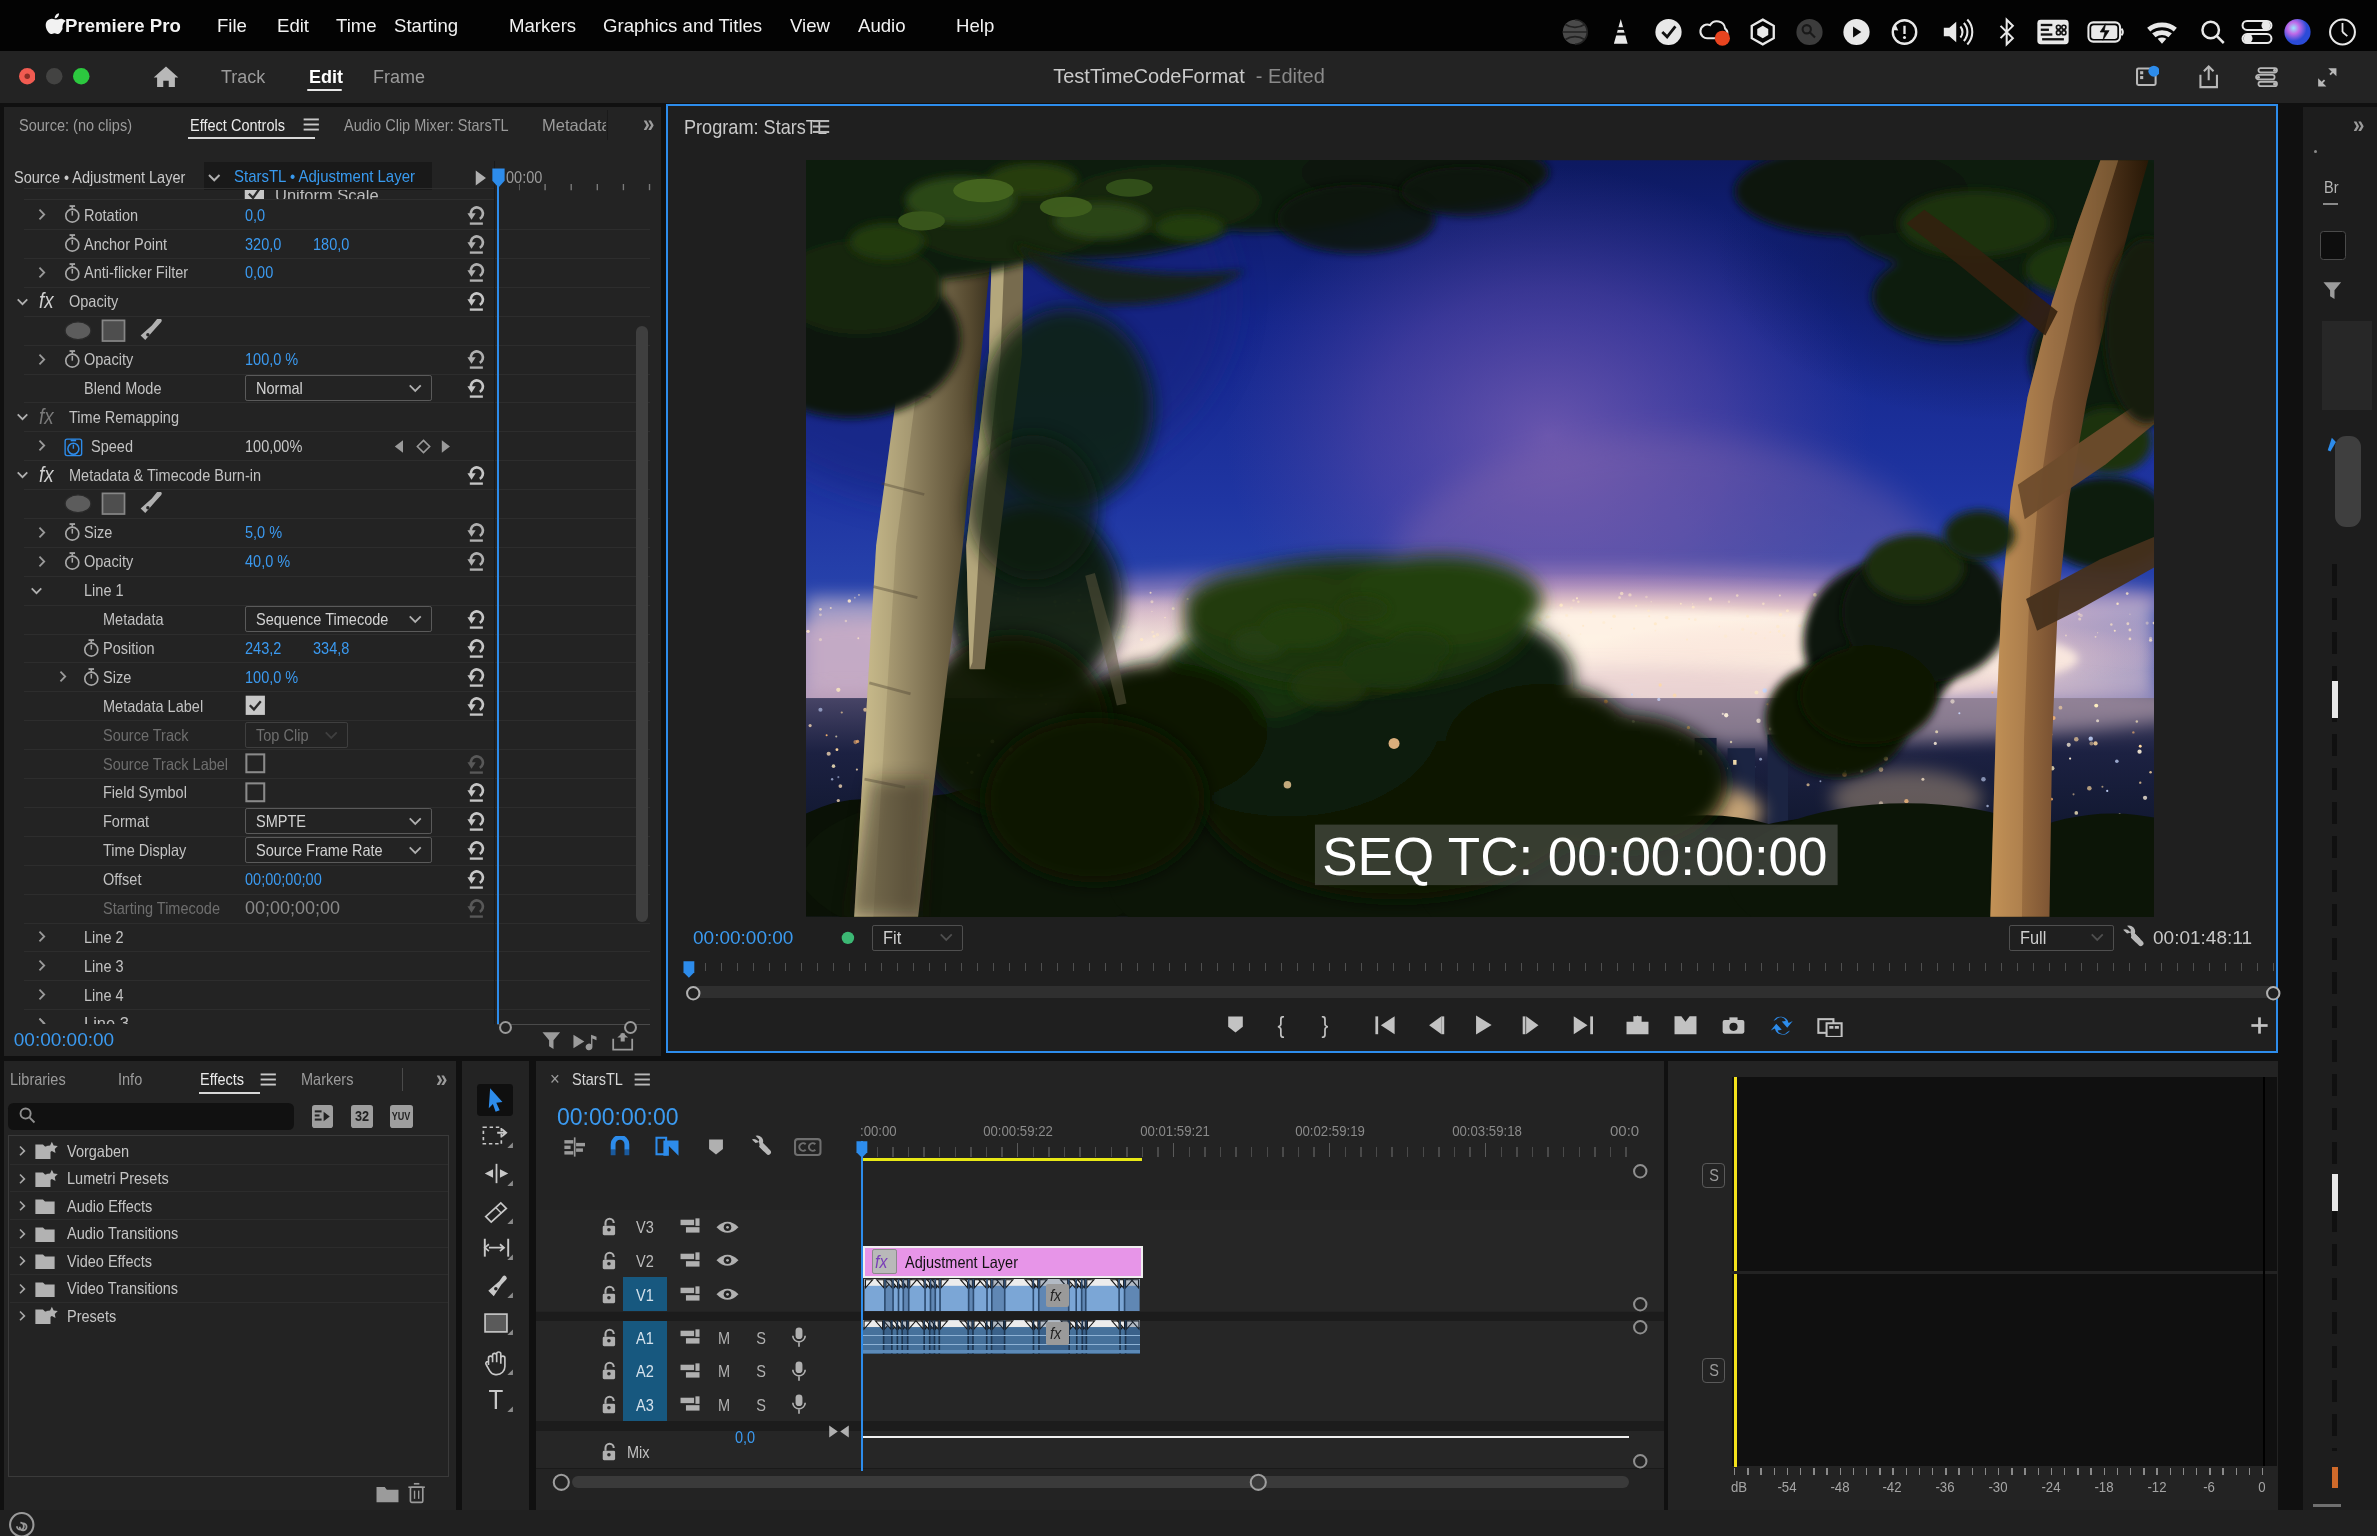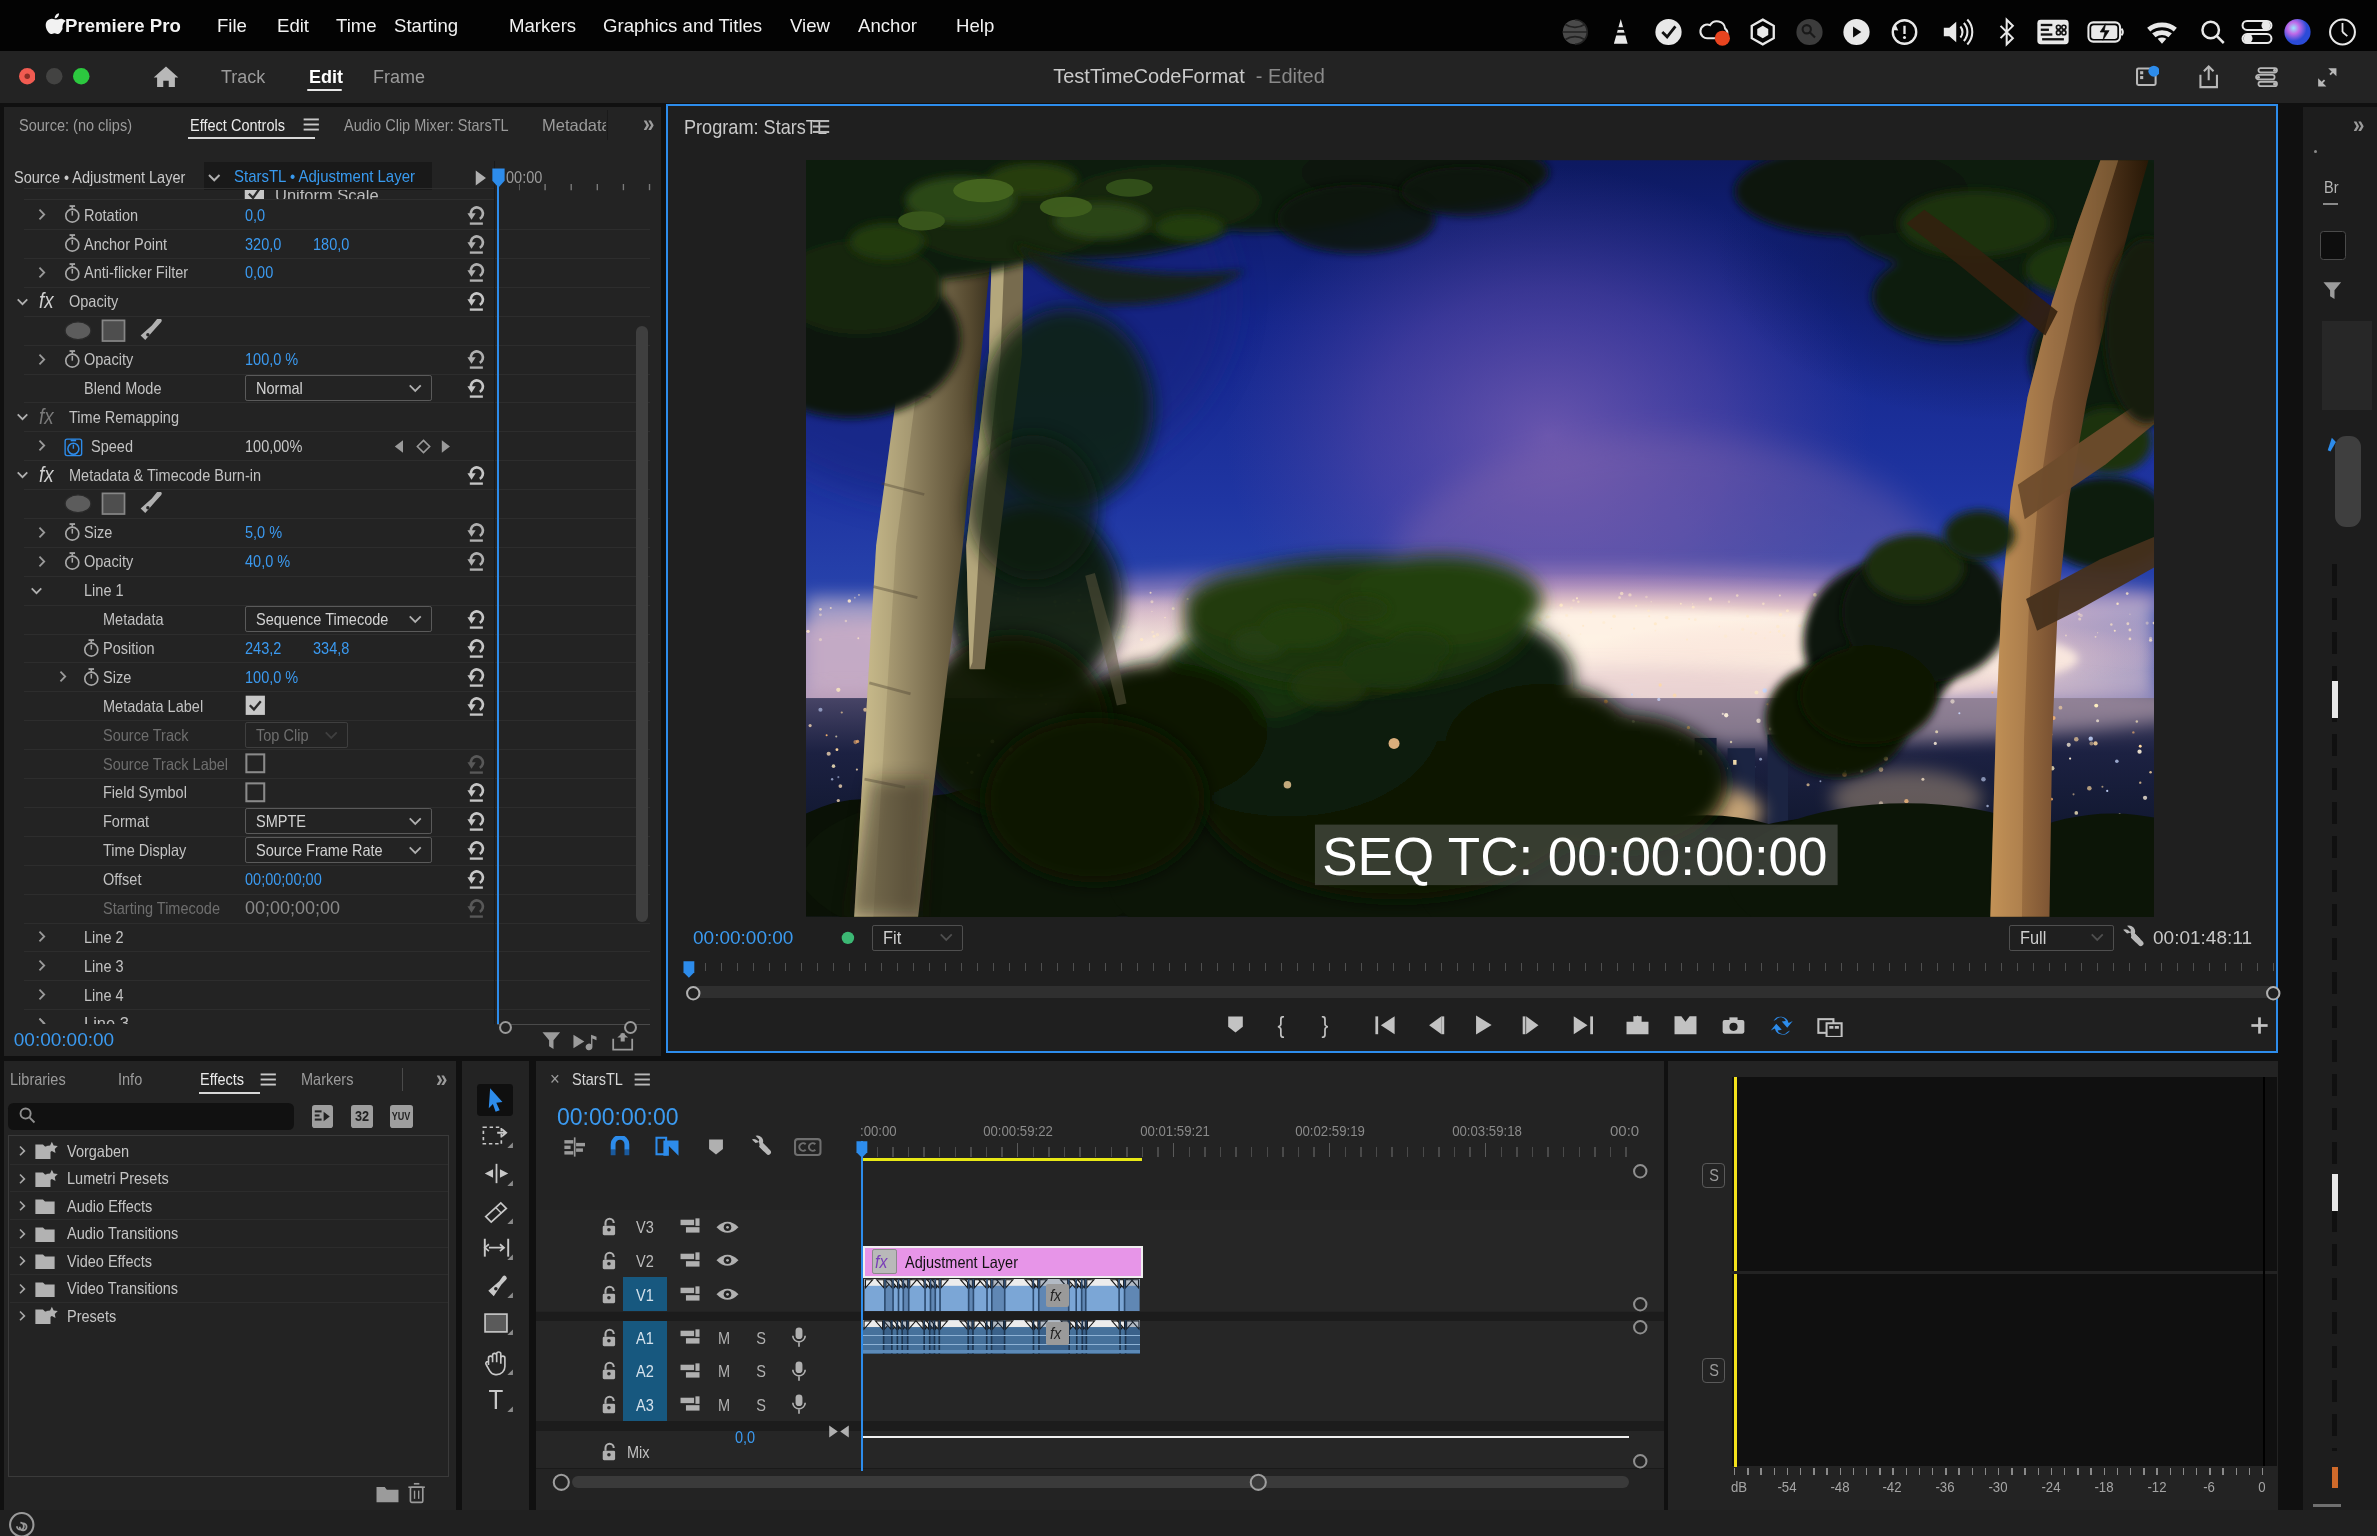--- a/index.html
+++ b/index.html
@@ -12,21 +12,21 @@
       <path d="M21.3 2.4c.3 2.3-.7 4.5-2 6.1-1.4 1.7-3.6 3-5.7 2.8-.3-2.2.8-4.5 2-5.9 1.4-1.6 3.8-2.9 5.7-3z M27.8 29.6c-.8 1.9-1.2 2.7-2.3 4.4-1.5 2.3-3.6 5.2-6.2 5.2-2.3 0-2.9-1.5-6-1.5s-3.8 1.5-6.1 1.5c-2.6 0-4.6-2.6-6.1-4.9C-3.1 27.9-3.5 20.4-.4 16.4c2.2-2.8 5.7-4.5 9-4.5 3.4 0 5.5 1.5 8.3 1.5 2.7 0 4.3-1.5 8.2-1.5 2.9 0 6 1.6 8.2 4.3-7.2 4-6 14.2-5.5 13.4z" transform="translate(3,0) scale(0.82)" fill="#f2f2f2"></path>
     </svg>
 <div class="abs t" style="left:65px;top:25.5px;transform:translateY(-50%) scaleX(1);transform-origin:left center;font-size:18.6px;color:#f2f2f2;font-weight:700;white-space:nowrap;">Premiere Pro</div>
 <div class="abs t" style="left:217px;top:25.5px;transform:translateY(-50%) scaleX(1);transform-origin:left center;font-size:18.6px;color:#f2f2f2;font-weight:400;white-space:nowrap;">File</div>
 <div class="abs t" style="left:277px;top:25.5px;transform:translateY(-50%) scaleX(1);transform-origin:left center;font-size:18.6px;color:#f2f2f2;font-weight:400;white-space:nowrap;">Edit</div>
 <div class="abs t" style="left:336px;top:25.5px;transform:translateY(-50%) scaleX(1);transform-origin:left center;font-size:18.6px;color:#f2f2f2;font-weight:400;white-space:nowrap;">Time</div>
 <div class="abs t" style="left:394px;top:25.5px;transform:translateY(-50%) scaleX(1);transform-origin:left center;font-size:18.6px;color:#f2f2f2;font-weight:400;white-space:nowrap;">Starting</div>
 <div class="abs t" style="left:509px;top:25.5px;transform:translateY(-50%) scaleX(1);transform-origin:left center;font-size:18.6px;color:#f2f2f2;font-weight:400;white-space:nowrap;">Markers</div>
 <div class="abs t" style="left:603px;top:25.5px;transform:translateY(-50%) scaleX(1);transform-origin:left center;font-size:18.6px;color:#f2f2f2;font-weight:400;white-space:nowrap;">Graphics and Titles</div>
 <div class="abs t" style="left:790px;top:25.5px;transform:translateY(-50%) scaleX(1);transform-origin:left center;font-size:18.6px;color:#f2f2f2;font-weight:400;white-space:nowrap;">View</div>
-<div class="abs t" style="left:858px;top:25.5px;transform:translateY(-50%) scaleX(1);transform-origin:left center;font-size:18.6px;color:#f2f2f2;font-weight:400;white-space:nowrap;">Anchor</div>
+<div class="abs t" style="left:858px;top:25.5px;transform:translateY(-50%) scaleX(1);transform-origin:left center;font-size:18.6px;color:#f2f2f2;font-weight:400;white-space:nowrap;">Audio</div>
 <div class="abs t" style="left:956px;top:25.5px;transform:translateY(-50%) scaleX(1);transform-origin:left center;font-size:18.6px;color:#f2f2f2;font-weight:400;white-space:nowrap;text-align:right;">Help</div>
 <svg class="abs" style="left:1560px;top:32px;transform:translateY(-50%);" width="30" height="30" viewBox="0 0 44 44">
       <circle cx="22" cy="22" r="18" fill="#4a4a4a"></circle>
       <path d="M22 4 a18 18 0 0 1 0 36 M4 22 h36 M8 11 a22 18 0 0 0 28 0 M8 33 a22 18 0 0 1 28 0" stroke="#232323" stroke-width="2.5" fill="none"></path>
     </svg>
 <svg class="abs" style="left:1607px;top:32px;transform:translateY(-50%);" width="27.5" height="29" viewBox="0 0 40 42">
       <path d="M20 2 L30 38 H10 Z" fill="#e8e8e8"></path>
       <rect x="13" y="22" width="14" height="4" fill="#0a0a0a"></rect>
       <rect x="15" y="14" width="10" height="4" fill="#0a0a0a"></rect>
     </svg>

